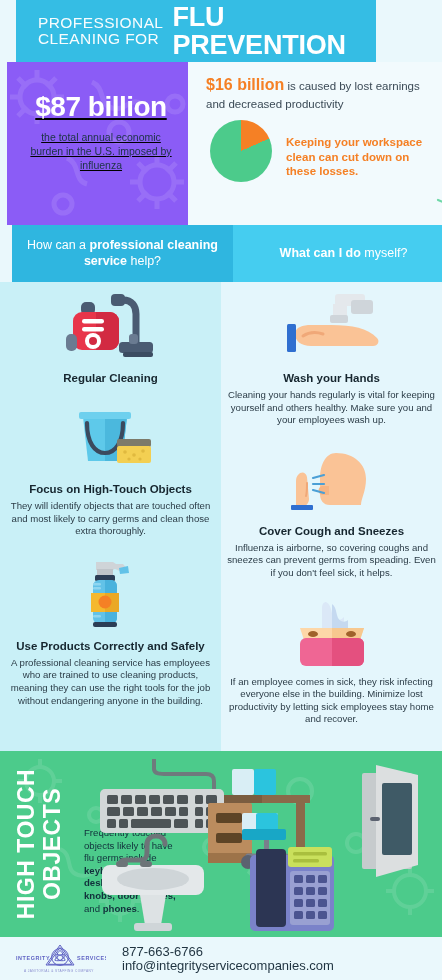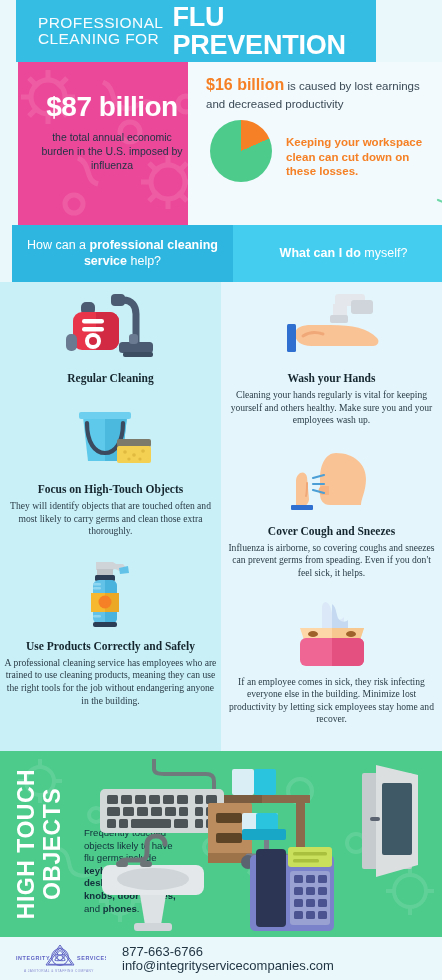--- a/index.html
+++ b/index.html
@@ -23,22 +23,22 @@
     opacity:.97;
   }
   .hdr-bold{
     color:#ffffff;font-size:27px;line-height:28px;letter-spacing:-.2px;
     font-weight:bold;text-transform:uppercase;
   }
 
   
   .stats{position:absolute;left:0;top:62px;width:442px;height:163px;}
   .stat-left{
-    position:absolute;left:18px;top:0;width:188px;height:163px;
-    background:#ec4899;overflow:hidden;
+    position:absolute;left:7px;top:0;width:188px;height:163px;
+    background:#8b5cf6;overflow:hidden;text-decoration:underline;
   }
   .germ-pattern{position:absolute;left:0;top:0;width:100%;height:100%;opacity:.11;}
   .stat-left .inner{position:relative;padding:18px 14px 0 14px;text-align:center;}
   .big-num{
     color:#ffffff;font-size:28px;font-weight:bold;line-height:34px;
     letter-spacing:-.5px;margin-top:10px;
   }
   .big-sub{
     color:#1c3344;font-size:10.5px;line-height:14px;margin-top:6px;
     padding:0 6px;
@@ -67,21 +67,21 @@
   }
   .sec-head.left{left:0;width:221px;background:#2fb6e0;}
   .sec-head.right{left:221px;width:221px;background:#45cdf0;}
   .sec-head b{font-weight:bold;}
 
   
   .cols{position:absolute;left:0;top:282px;width:442px;height:469px;}
   .col{position:absolute;top:0;width:221px;height:469px;box-sizing:border-box;}
   .col.left{left:0;background:#c9f0f7;}
   .col.right{left:221px;background:#e4f6fc;}
-  .tip{padding:0 4px;box-sizing:border-box;text-align:center;font-family:Liberation Serif, serif;}
+  .tip{padding:0 4px;box-sizing:border-box;text-align:center;}
   .tip-art{height:74px;display:flex;align-items:flex-end;justify-content:center;}
   .tip-title{
     color:#16262f;font-size:11.5px;font-weight:bold;margin-top:9px;line-height:14px;
   }
   .tip-body{
     color:#2b3c47;font-size:9.6px;line-height:12.6px;margin-top:4px;text-align:center;
   }
 
   
   .ht{

